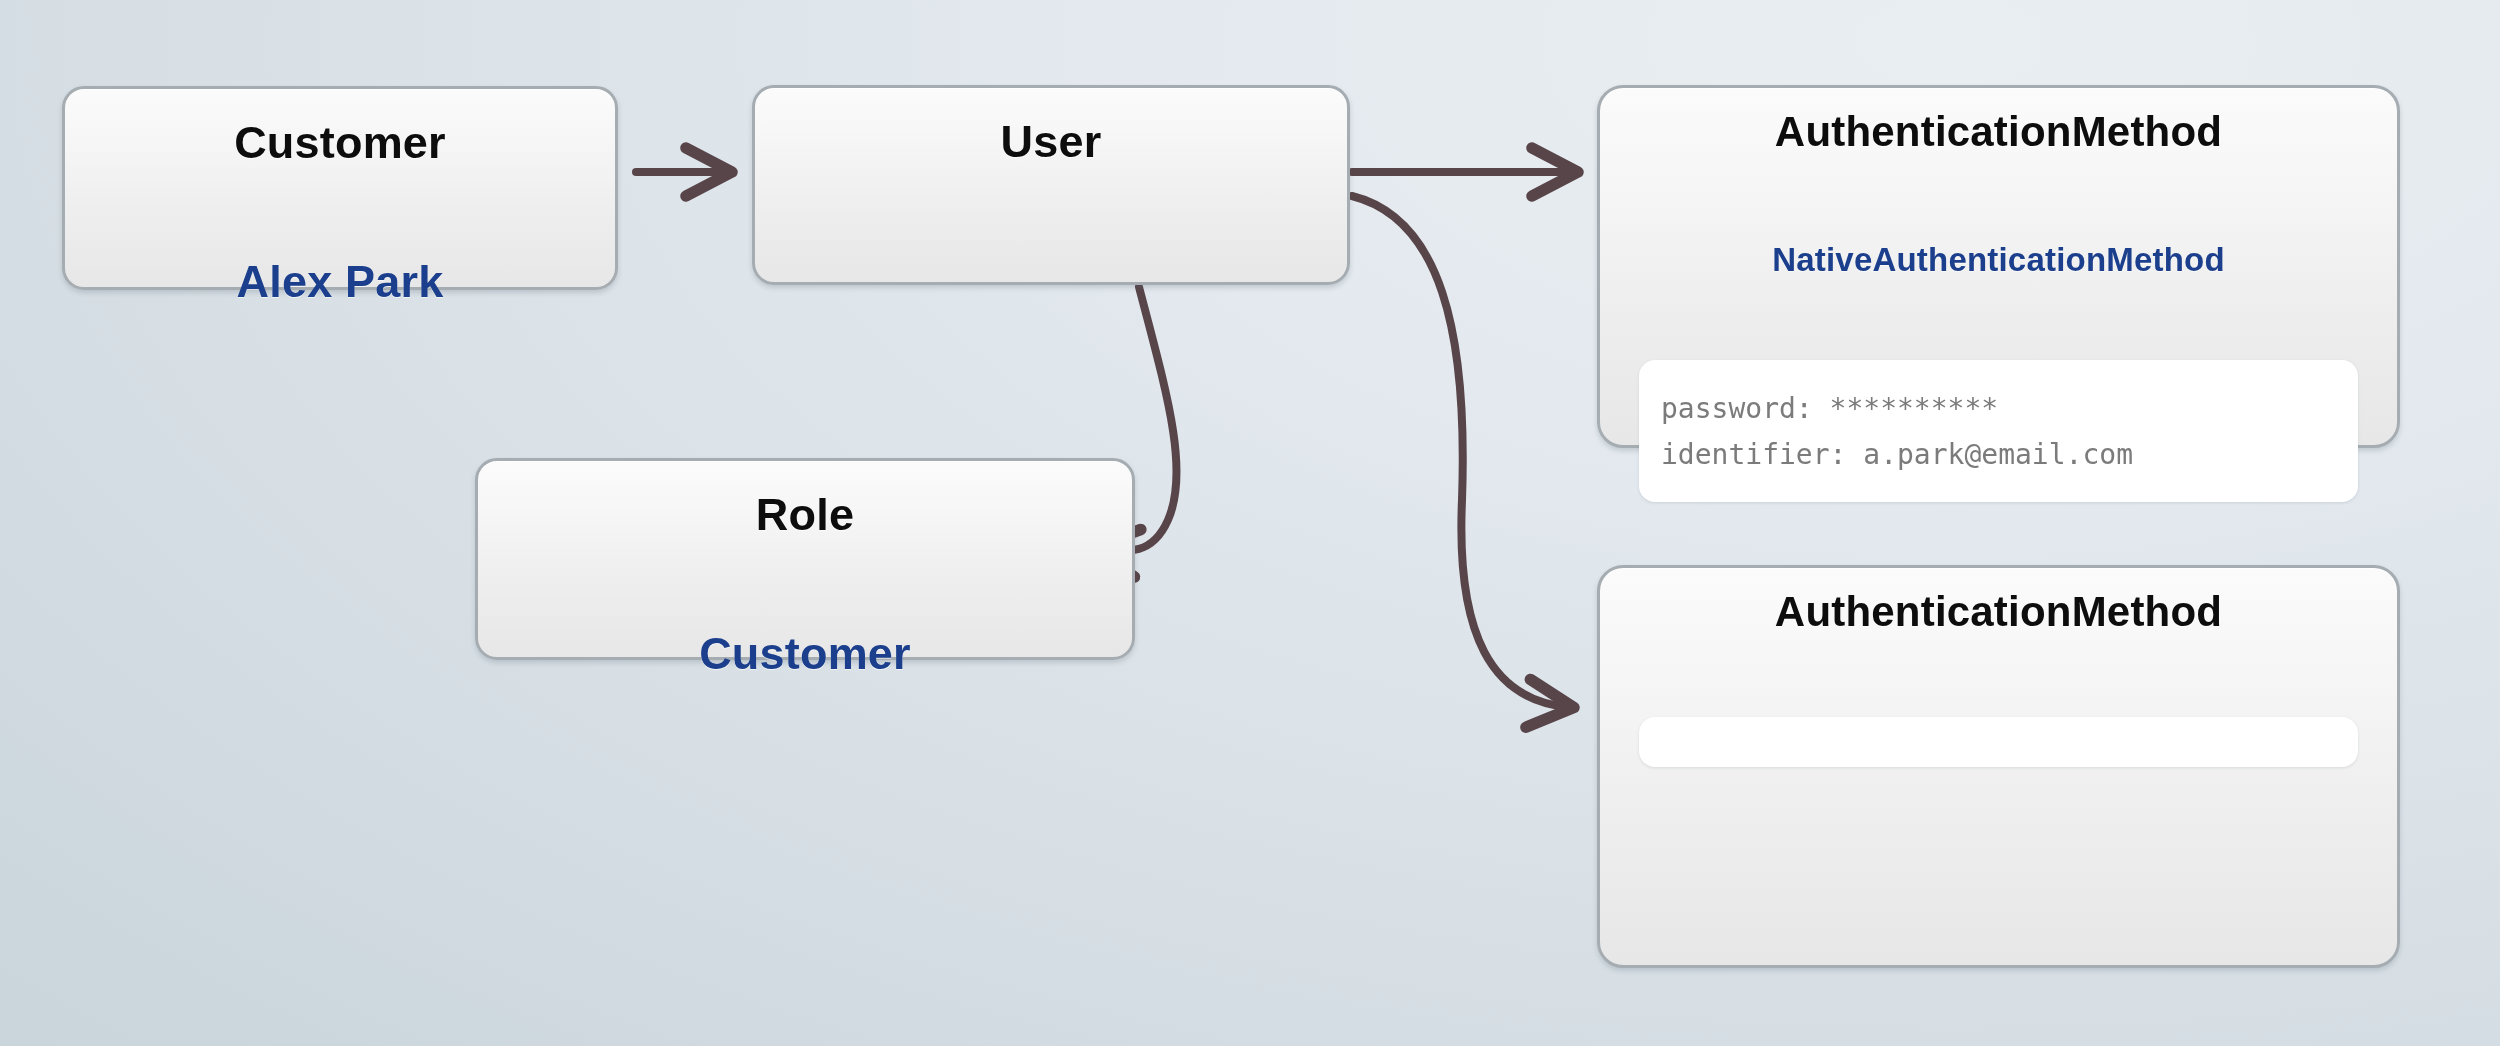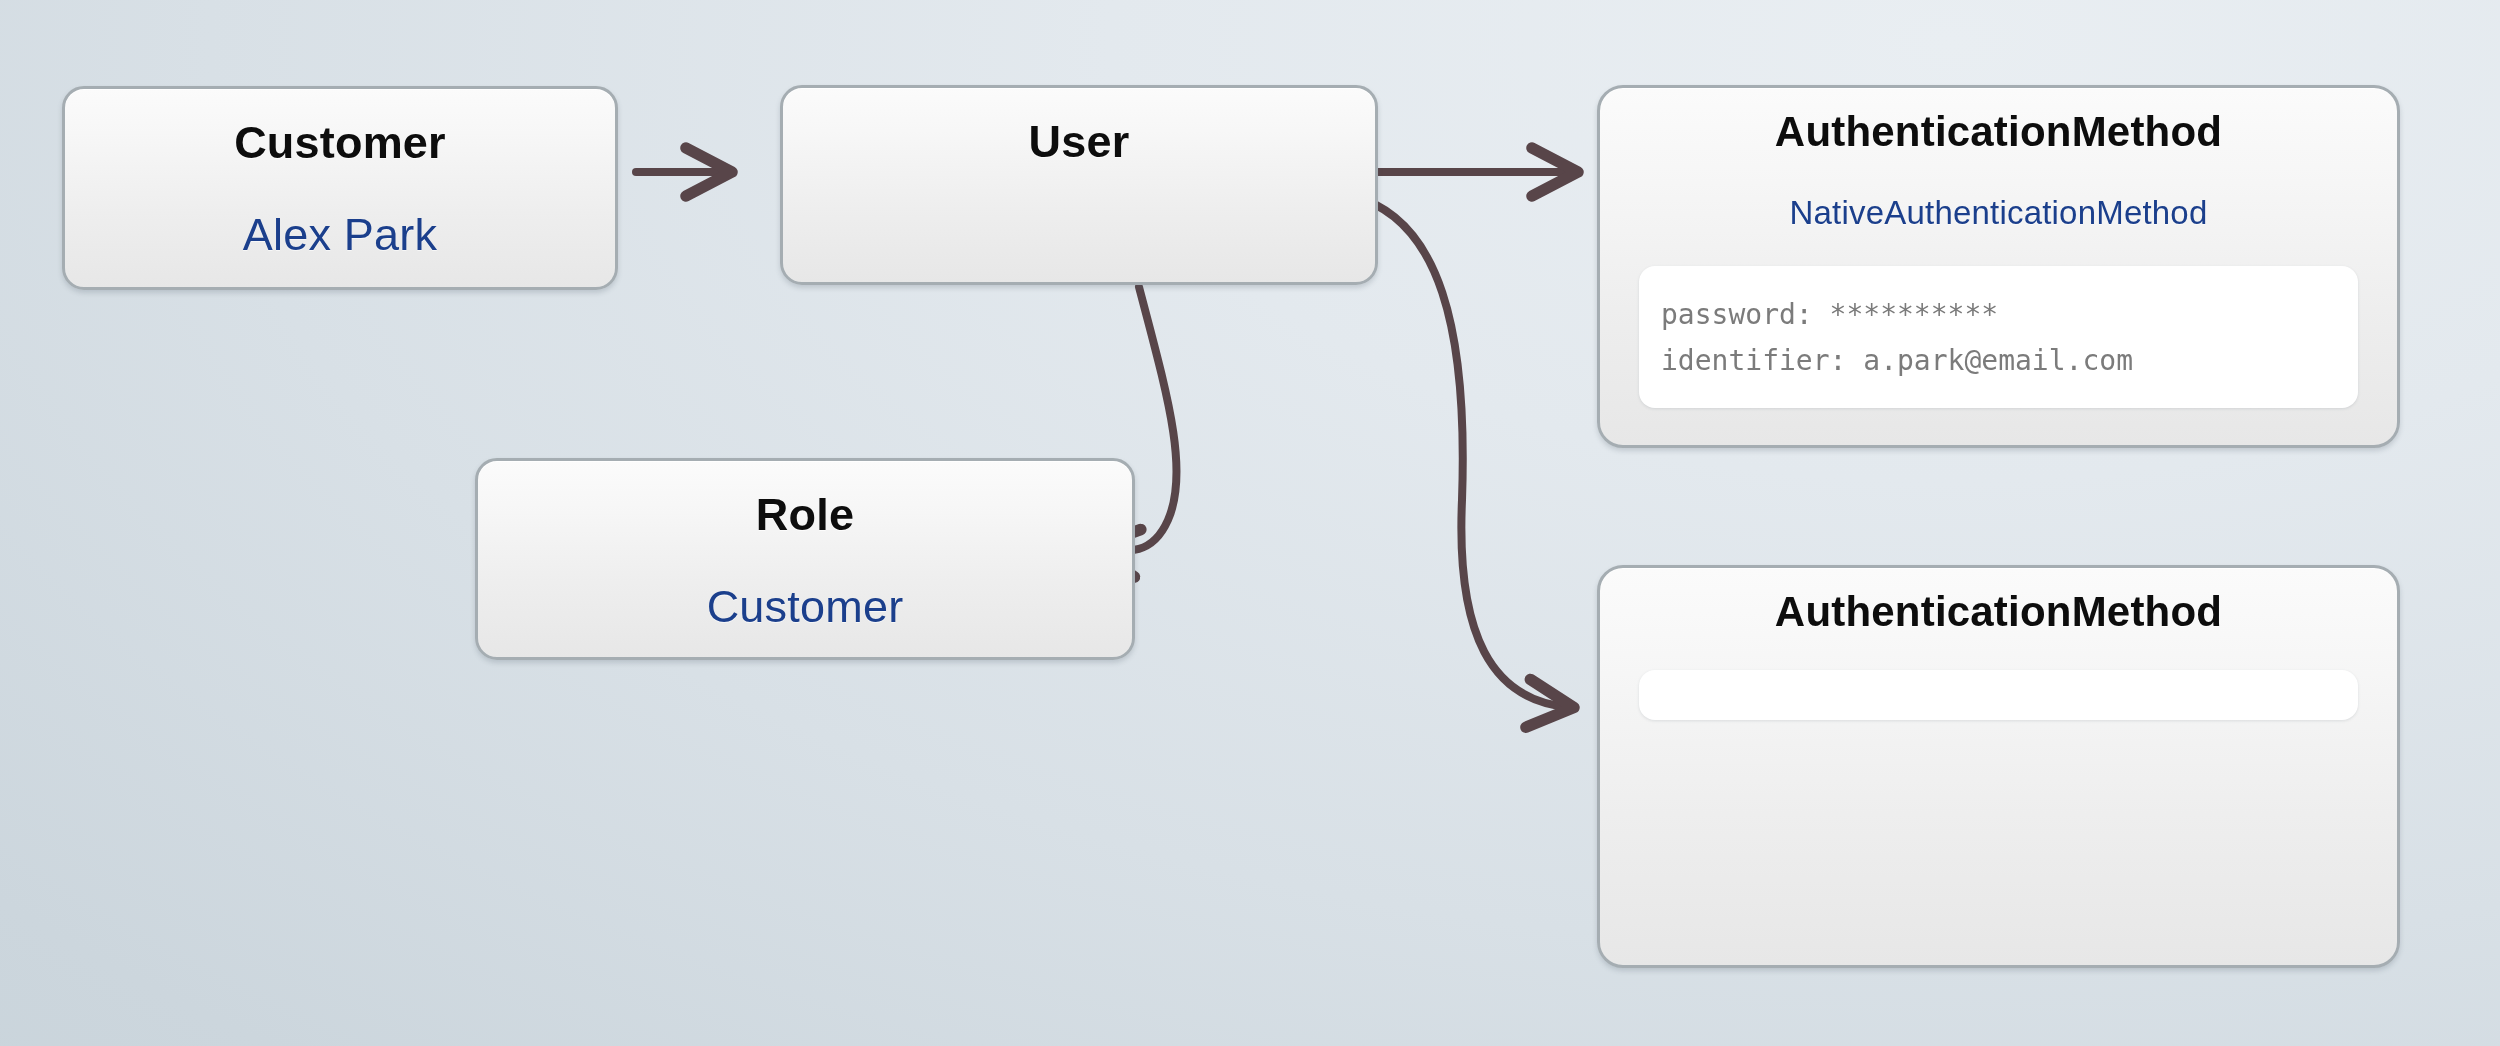--- a/index.html
+++ b/index.html
@@ -22,30 +22,31 @@
   .node {
     position: absolute;
     box-sizing: border-box;
     border: 3px solid #a5adb2;
     border-radius: 22px;
     background: linear-gradient(180deg, #fbfbfb 0%, #f7f7f7 22%, #eeeeee 62%, #e7e7e7 100%);
     box-shadow: 0 3px 5px rgba(80,95,110,.22), inset 0 1px 0 rgba(255,255,255,.9);
     display: flex;
     flex-direction: column;
     align-items: center;
+    gap: 47px;
   }
   .node .title {
     font-weight: bold;
     color: #0d0d0d;
     text-align: center;
     letter-spacing: .2px;
     text-shadow: 0 1px 0 rgba(255,255,255,.75);
   }
   .node .value {
-    font-weight: normal;
+    font-weight: bold;
     color: #1b3f8c;
     text-align: center;
     letter-spacing: .2px;
     text-shadow: 0 1px 0 rgba(255,255,255,.6);
   }
 
   
   .node.simple .title { font-size: 45px; margin-top: 28px; }
   .node.simple .value { font-size: 45px; margin-top: 40px; }
 
@@ -67,21 +68,21 @@
     font-family: "DejaVu Sans Mono", "Liberation Mono", monospace;
     font-size: 28px;
     line-height: 46px;
     color: #7b7b7b;
     white-space: pre;
     letter-spacing: 0;
   }
 
   
   #node-customer { left: 62px;   top: 86px;  width: 556px; height: 204px; }
-  #node-user     { left: 780px;  top: 85px;  width: 598px; height: 200px; }
+  #node-user     { left: 752px;  top: 85px;  width: 598px; height: 200px; }
   #node-role     { left: 475px;  top: 458px; width: 660px; height: 202px; }
   #node-native   { left: 1597px; top: 85px;  width: 803px; height: 363px; }
   #node-external { left: 1597px; top: 565px; width: 803px; height: 403px; }
 
   
   #edges {
     position: absolute;
     left: 0; top: 0;
     width: 2500px; height: 1046px;
     pointer-events: none;

